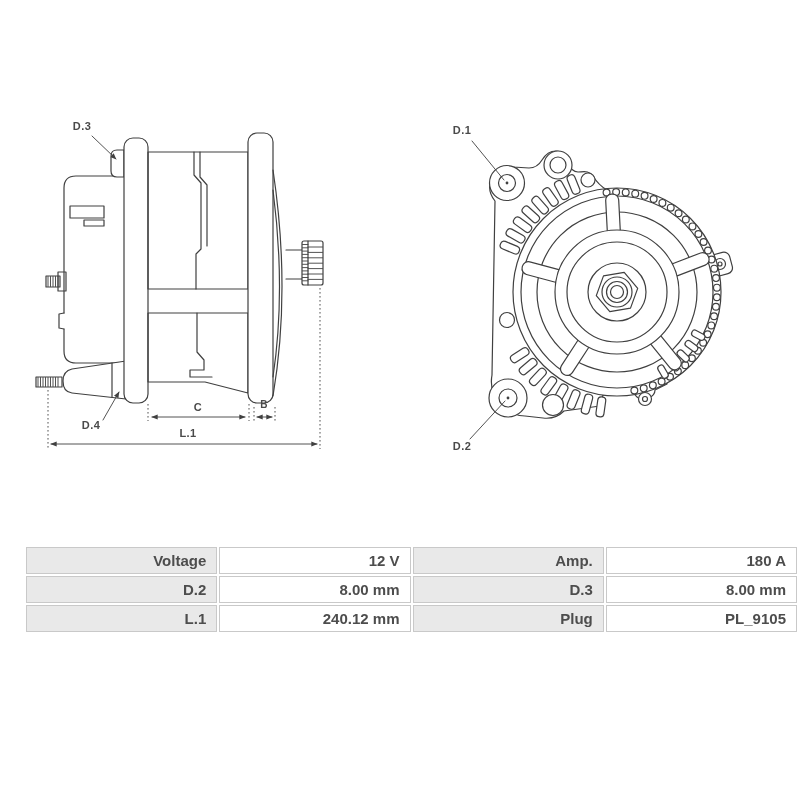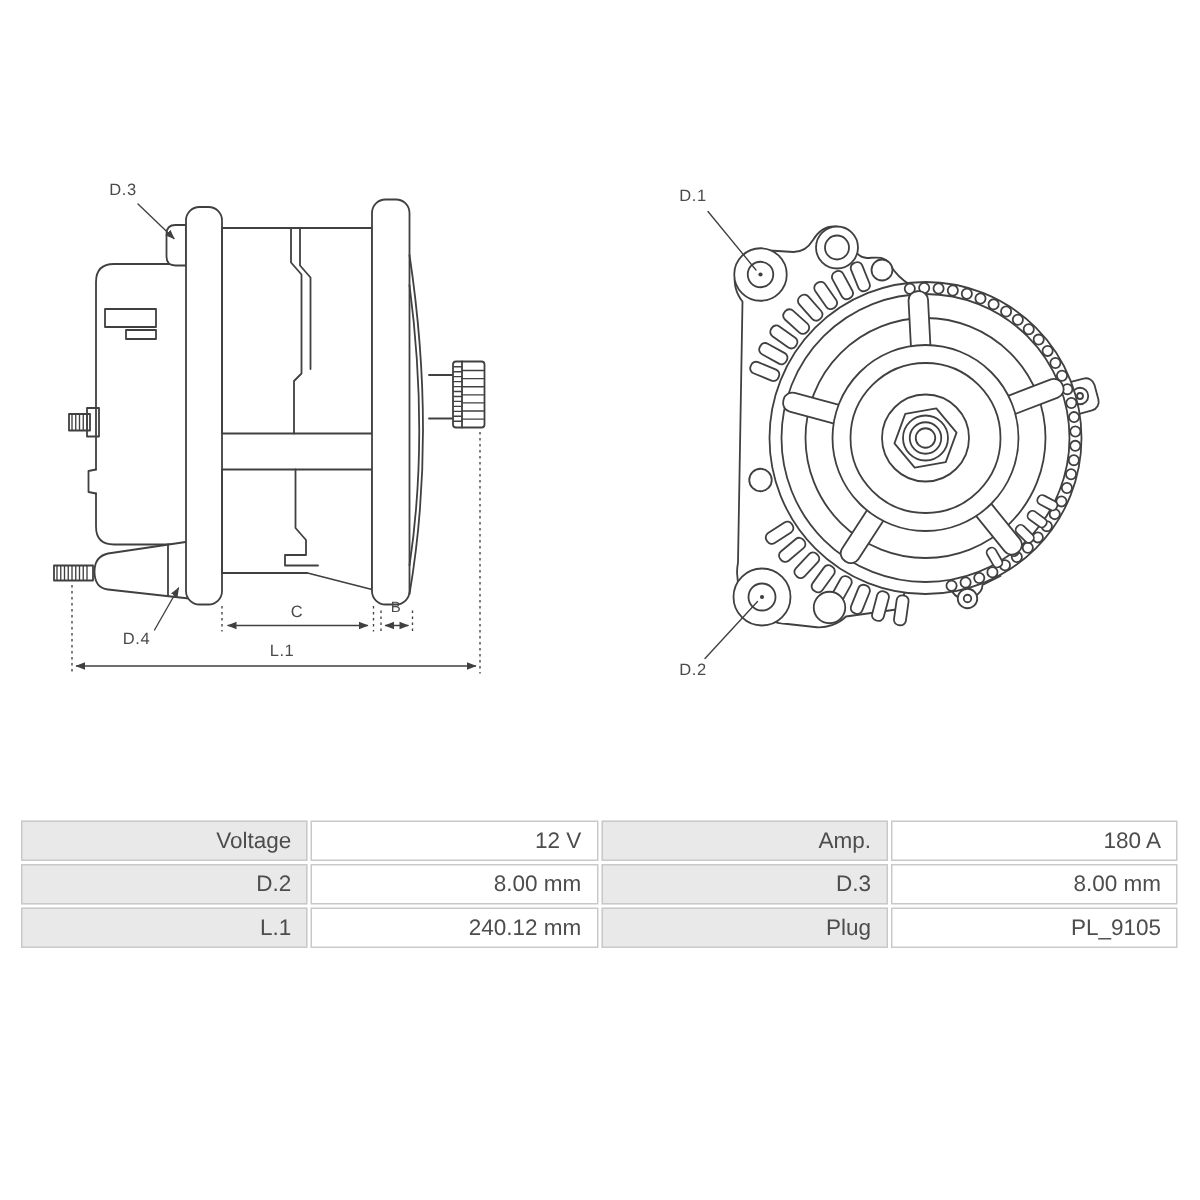--- a/index.html
+++ b/index.html
@@ -2,29 +2,29 @@
 <html style="--line: #404040; --label_text: #4a4a4a; --table_label_bg: #e9e9e9; --table_border: #c9c9c9; --table_text: #4d4d4d; --background: #ffffff;"><head>
 <meta charset="utf-8">
 <style>
   :root{
     --line:#404040; --label_text:#4a4a4a;
     --table_label_bg:#e9e9e9; --table_border:#c9c9c9; --table_text:#4d4d4d;
     --background:#ffffff;
   }
   html,body{margin:0;padding:0;background:var(--background);}
   body{width:800px;height:800px;font-family:"Liberation Sans",sans-serif;}
-  .stage{position:relative;width:800px;height:773px;overflow:hidden;}
+  .stage{position:relative;width:800px;height:773px;overflow:hidden;font-weight:bold;}
   svg.drawing{position:absolute;left:0;top:0;}
   .ln{stroke:var(--line);stroke-width:1.2;fill:none;stroke-linejoin:round;stroke-linecap:round;}
   .lnf{stroke:var(--line);stroke-width:1.2;fill:#fff;stroke-linejoin:round;}
   .thin{stroke:var(--line);stroke-width:.9;fill:none;stroke-linecap:round;}
   .dotted{stroke:var(--line);stroke-width:.9;fill:none;stroke-dasharray:1.6 2.4;}
   .lbl{font-size:11px;fill:var(--label_text);letter-spacing:.4px;text-anchor:middle;}
   .lbl-s{font-size:10px;}
-  table.spec{position:absolute;left:12px;top:545px;width:775px;
+  table.spec{position:absolute;left:24px;top:545px;width:775px;
     border-collapse:separate;border-spacing:2px;table-layout:fixed;}
   table.spec td{height:25px;font-size:15px;color:var(--table_text);
     padding:0 10px 0 0;text-align:right;border:1px solid var(--table_border);
     white-space:nowrap;overflow:hidden;}
   td.label{background:var(--table_label_bg);}
   td.value{background:#fff;}
 </style>
 </head>
 <body>
 

